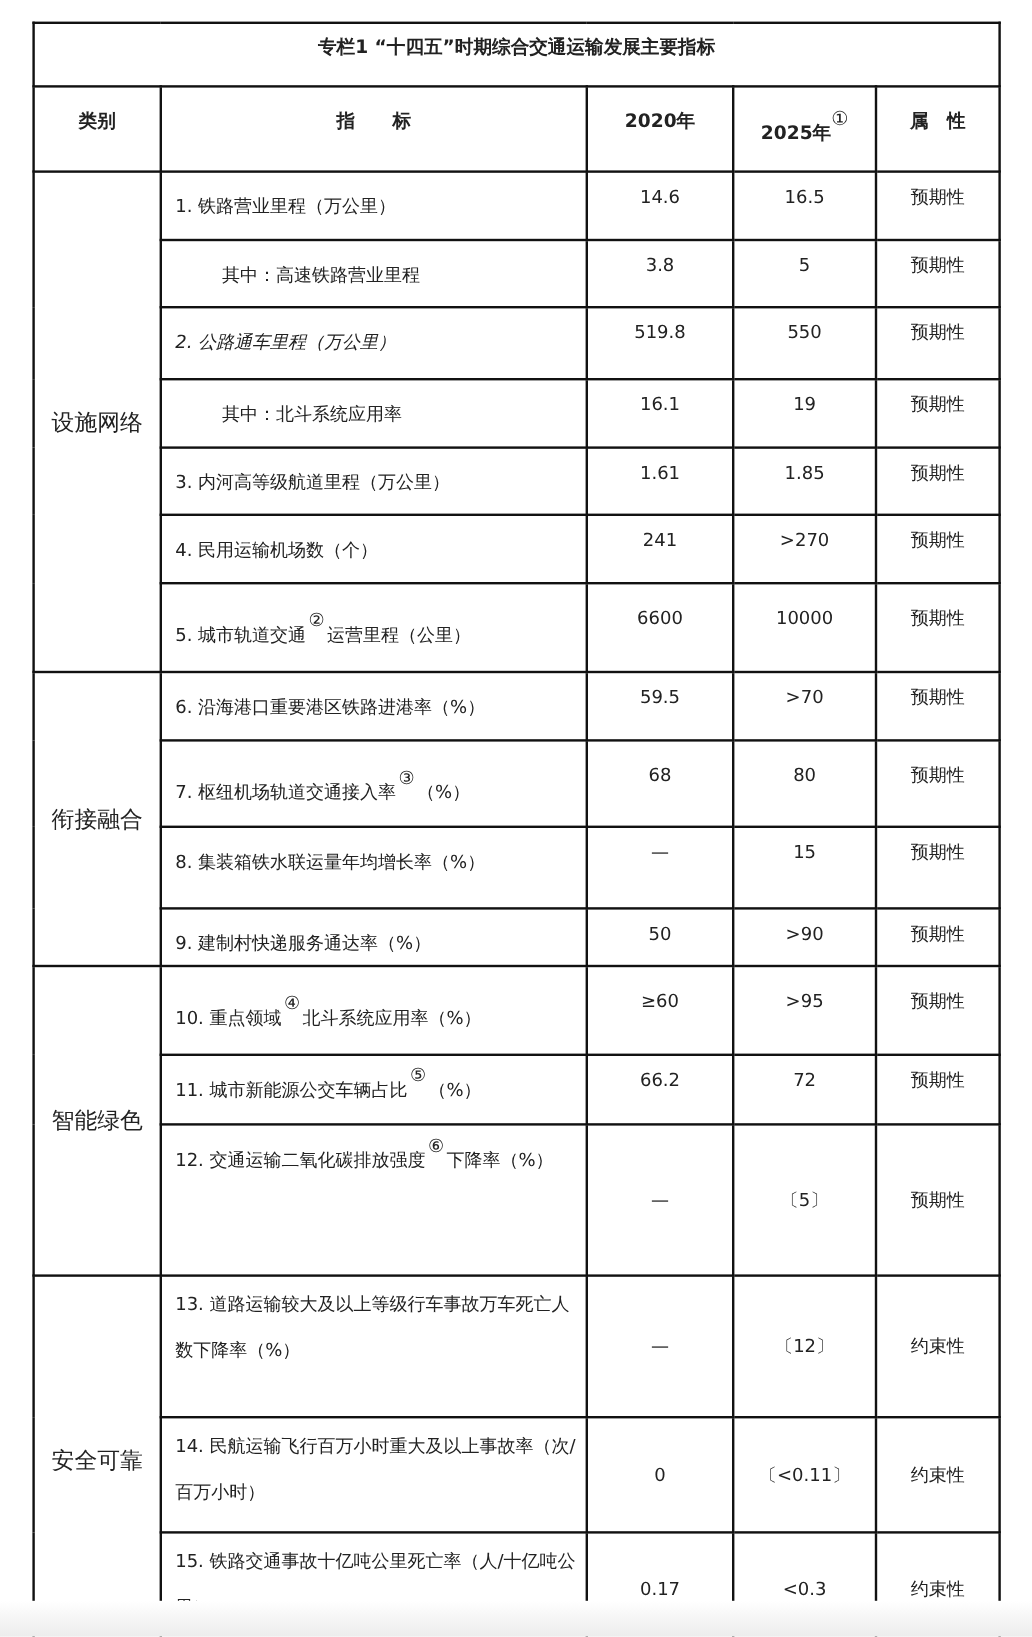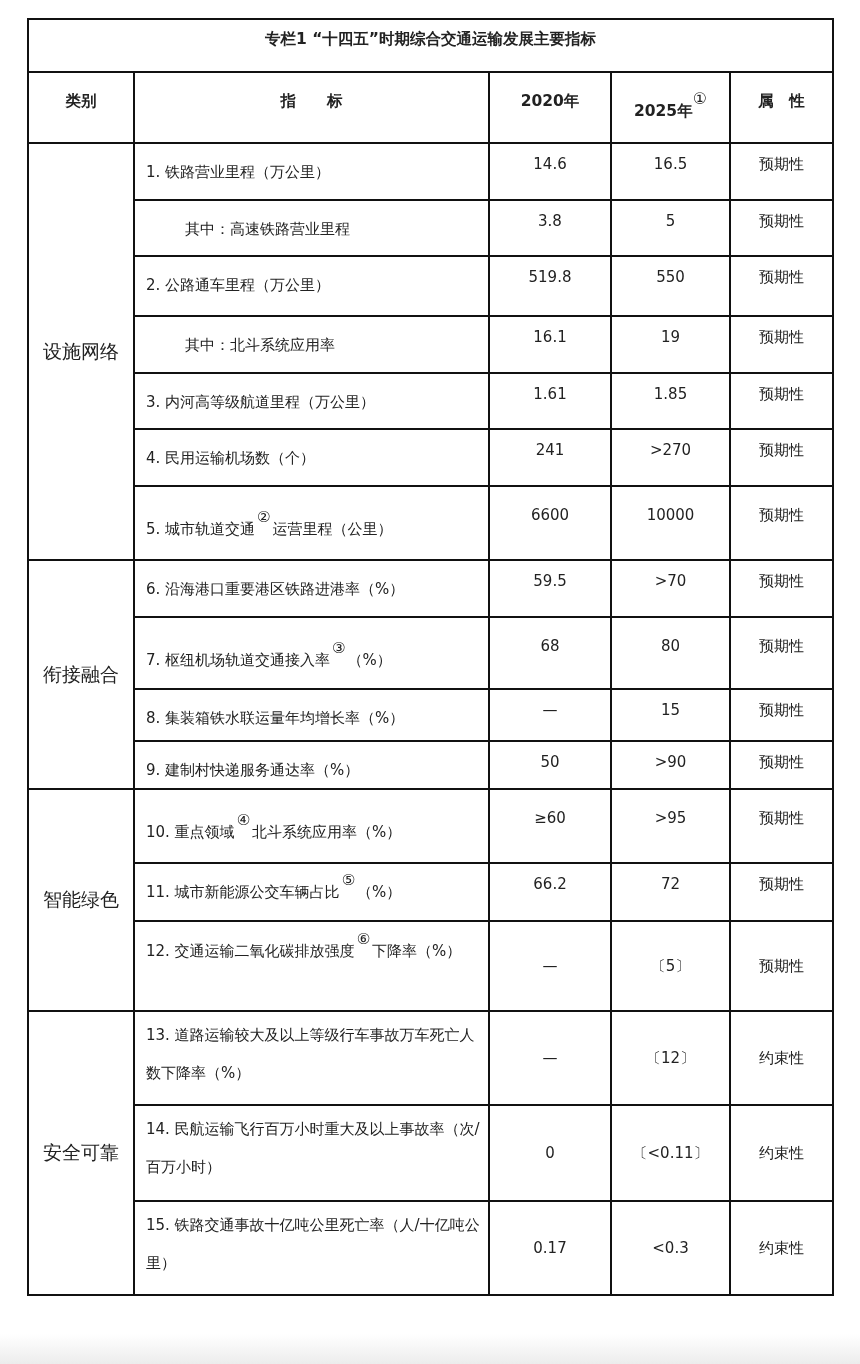--- a/index.html
+++ b/index.html
@@ -81,21 +81,21 @@
         <td class="num">16.5</td>
         <td class="num">预期性</td>
       </tr>
       <tr>
         <td class="ind sub" style="height: 56px;"><span>其中：高速铁路营业里程</span></td>
         <td class="num">3.8</td>
         <td class="num">5</td>
         <td class="num">预期性</td>
       </tr>
       <tr>
-        <td class="ind" style="height: 60px;"><span>2.  公路通车里程（万公里）</span></td>
+        <td class="ind" style="height: 60px; font-style: italic;"><span>2.  公路通车里程（万公里）</span></td>
         <td class="num">519.8</td>
         <td class="num">550</td>
         <td class="num">预期性</td>
       </tr>
       <tr>
         <td class="ind sub" style="height: 57px;"><span>其中：北斗系统应用率</span></td>
         <td class="num">16.1</td>
         <td class="num">19</td>
         <td class="num">预期性</td>
       </tr>
@@ -124,21 +124,21 @@
         <td class="num">&gt;70</td>
         <td class="num">预期性</td>
       </tr>
       <tr>
         <td class="ind" style="height: 72px; padding-top: 24px;"><span>7.  枢纽机场轨道交通接入率</span><span class="sup-mark">③</span><span>（%）</span></td>
         <td class="num" style="padding-top: 18px;">68</td>
         <td class="num" style="padding-top: 18px;">80</td>
         <td class="num" style="padding-top: 18px;">预期性</td>
       </tr>
       <tr>
-        <td class="ind" style="height: 52px;"><span>8.  集装箱铁水联运量年均增长率（%）</span></td>
+        <td class="ind" style="height: 68px;"><span>8.  集装箱铁水联运量年均增长率（%）</span></td>
         <td class="num">—</td>
         <td class="num">15</td>
         <td class="num">预期性</td>
       </tr>
       <tr>
         <td class="ind" style="height: 40px;"><span>9.  建制村快递服务通达率（%）</span></td>
         <td class="num">50</td>
         <td class="num">&gt;90</td>
         <td class="num">预期性</td>
       </tr>
@@ -149,28 +149,28 @@
         <td class="num" style="padding-top: 18px;">&gt;95</td>
         <td class="num" style="padding-top: 18px;">预期性</td>
       </tr>
       <tr>
         <td class="ind" style="height: 58px; padding-top: 10px;"><span>11.  城市新能源公交车辆占比</span><span class="sup-mark">⑤</span><span>（%）</span></td>
         <td class="num">66.2</td>
         <td class="num">72</td>
         <td class="num">预期性</td>
       </tr>
       <tr>
-        <td class="ind tworow" style="height: 90px; padding-top: 10px;"><span>12.  交通运输二氧化碳排放强度</span><span class="sup-mark">⑥</span><span>下降率（%）</span></td>
+        <td class="ind tworow" style="height: 126px; padding-top: 10px;"><span>12.  交通运输二氧化碳排放强度</span><span class="sup-mark">⑥</span><span>下降率（%）</span></td>
         <td class="num mid">—</td>
         <td class="num mid">〔5〕</td>
         <td class="num mid">预期性</td>
       </tr>
       <tr>
         <td class="cat-cell" rowspan="3">安全可靠</td>
-        <td class="ind tworow" style="height: 94px;"><span>13.  道路运输较大及以上等级行车事故万车死亡人数下降率（%）</span></td>
+        <td class="ind tworow" style="height: 118px;"><span>13.  道路运输较大及以上等级行车事故万车死亡人数下降率（%）</span></td>
         <td class="num mid">—</td>
         <td class="num mid">〔12〕</td>
         <td class="num mid">约束性</td>
       </tr>
       <tr>
         <td class="ind tworow" style="height: 96px; margin-top: 45px;"><span>14.  民航运输飞行百万小时重大及以上事故率（次/百万小时）</span></td>
         <td class="num mid">0</td>
         <td class="num mid">〔&lt;0.11〕</td>
         <td class="num mid">约束性</td>
       </tr>

